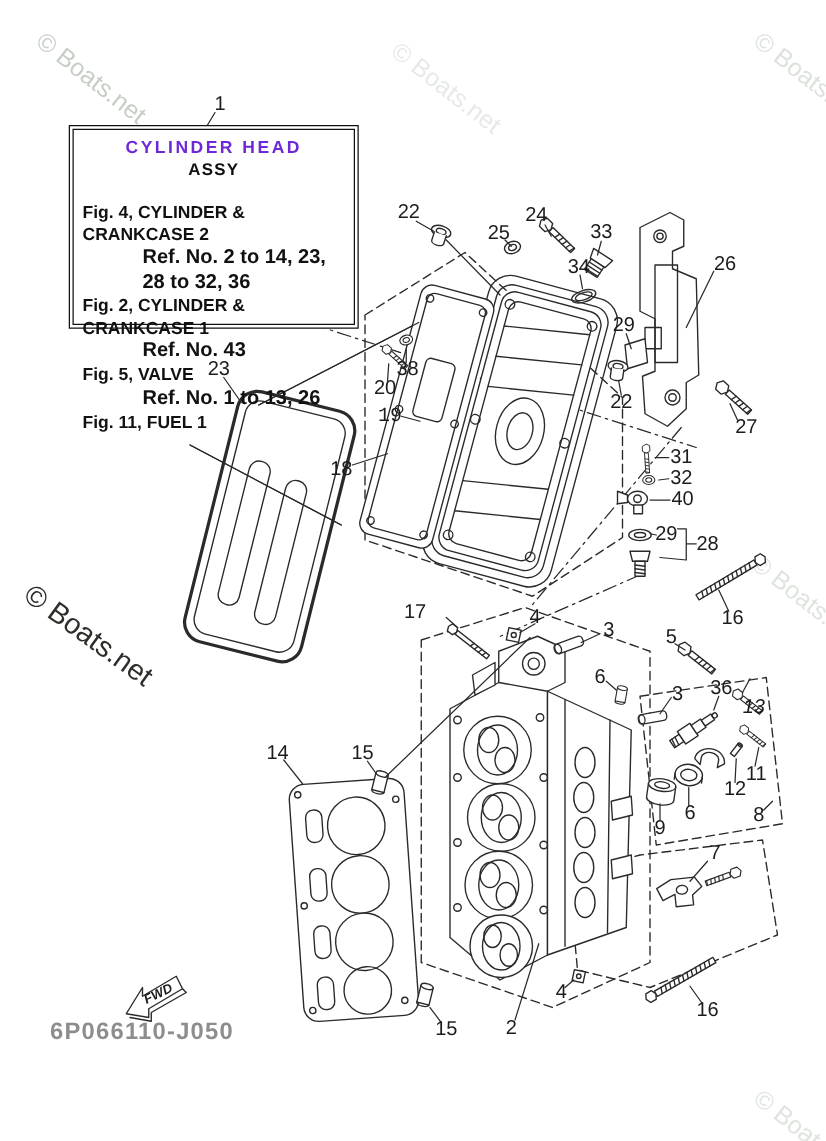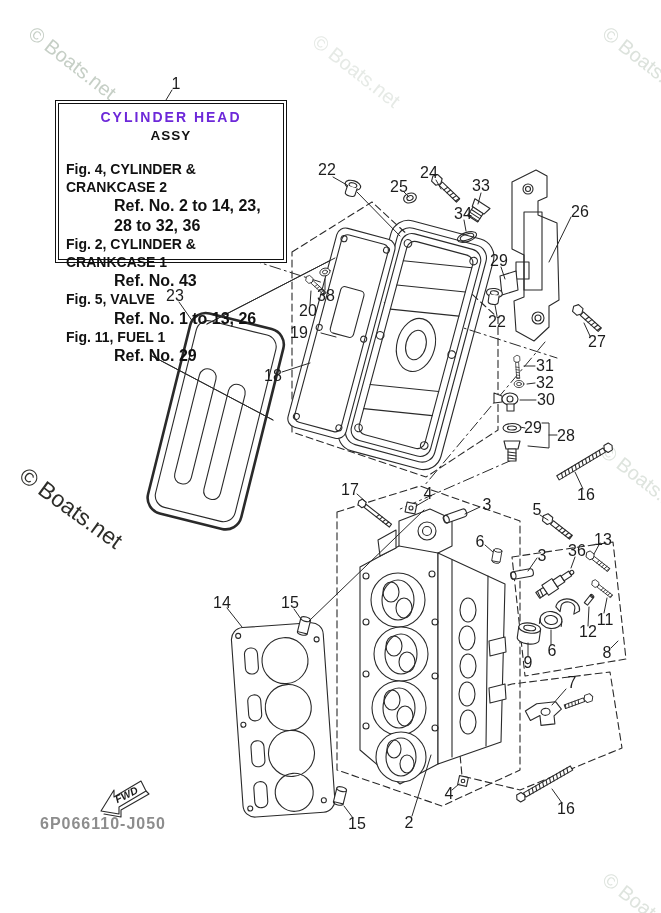--- a/index.html
+++ b/index.html
@@ -29,21 +29,21 @@
   .ib-title{font-size:14px;font-weight:bold;text-align:center;letter-spacing:2px;color:#6d28d9;}
   .ib-title2{font-size:13.5px;font-weight:bold;text-align:center;letter-spacing:1px;color:#111;margin-top:3px;margin-bottom:18px;}
   .ib-fig{font-size:14px;font-weight:bold;color:#111;line-height:1.25;}
   .ib-ref{font-size:16px;font-weight:bold;color:#111;line-height:1.25;padding-left:48px;}
   .callout-layer{position:absolute;left:0;top:0;width:100%;height:100%;z-index:4;pointer-events:none;}
   .callout{
     position:absolute;transform:translate(-50%,-50%);font-size:16px;color:#1c1c1c;
     font-family:"Liberation Sans", sans-serif;
   }
   .doc-code{
-    position:absolute;left:40px;top:815px;z-index:3;font-size:16px;font-weight:bold;
+    position:absolute;left:40px;top:815px;z-index:3;font-size:19px;font-weight:bold;
     color:#8d8d8d;letter-spacing:1px;
   }
   .fwd-text{font-size:10.5px;font-weight:bold;font-style:italic;fill:#1a1a1a;stroke:none;text-anchor:middle;}
 </style>
 </head>
 <body>
 
 <div class="stage">
 
   <div style="position:absolute;inset:0;z-index:1;">
@@ -345,51 +345,50 @@
     <div class="info-box-inner">
       <div class="ib-title">CYLINDER HEAD</div>
       <div class="ib-title2">ASSY</div>
       <div class="ib-fig">Fig. 4, CYLINDER &amp; CRANKCASE 2</div>
       <div class="ib-ref">Ref. No. 2 to 14, 23, 28 to 32, 36</div>
       <div class="ib-fig">Fig. 2, CYLINDER &amp; CRANKCASE 1</div>
       <div class="ib-ref">Ref. No. 43</div>
       <div class="ib-fig">Fig. 5, VALVE</div>
       <div class="ib-ref">Ref. No. 1 to 13, 26</div>
       <div class="ib-fig">Fig. 11, FUEL 1</div>
-      <div class="ib-ref">Ref. No. 29</div>
     </div>
   </div>
 
   <div class="callout-layer">
       <div class="callout" style="left: 176px; top: 84px;">1</div>
       <div class="callout" style="left: 327px; top: 170px;">22</div>
       <div class="callout" style="left: 429px; top: 173px;">24</div>
       <div class="callout" style="left: 399px; top: 187px;">25</div>
       <div class="callout" style="left: 481px; top: 186px;">33</div>
       <div class="callout" style="left: 463px; top: 214px;">34</div>
       <div class="callout" style="left: 580px; top: 212px;">26</div>
       <div class="callout" style="left: 499px; top: 261px;">29</div>
       <div class="callout" style="left: 175px; top: 296px;">23</div>
       <div class="callout" style="left: 326px; top: 296px;">38</div>
       <div class="callout" style="left: 308px; top: 311px;">20</div>
-      <div class="callout" style="left: 299px; top: 333px;">19</div>
+      <div class="callout" style="left: 312px; top: 333px; font-family: Liberation Mono, monospace;">19</div>
       <div class="callout" style="left: 497px; top: 322px;">22</div>
       <div class="callout" style="left: 597px; top: 342px;">27</div>
       <div class="callout" style="left: 273px; top: 376px;">18</div>
       <div class="callout" style="left: 545px; top: 366px;">31</div>
       <div class="callout" style="left: 545px; top: 383px;">32</div>
-      <div class="callout" style="left: 546px; top: 400px;">30</div>
+      <div class="callout" style="left: 546px; top: 400px;">40</div>
       <div class="callout" style="left: 533px; top: 428px;">29</div>
       <div class="callout" style="left: 566px; top: 436px;">28</div>
-      <div class="callout" style="left: 350px; top: 490px;">17</div>
+      <div class="callout" style="left: 332px; top: 490px;">17</div>
       <div class="callout" style="left: 428px; top: 494px;">4</div>
       <div class="callout" style="left: 586px; top: 495px;">16</div>
       <div class="callout" style="left: 487px; top: 505px;">3</div>
       <div class="callout" style="left: 537px; top: 510px;">5</div>
-      <div class="callout" style="left: 603px; top: 540px;">13</div>
+      <div class="callout" style="left: 603px; top: 566px; font-style: italic;">13</div>
       <div class="callout" style="left: 480px; top: 542px;">6</div>
       <div class="callout" style="left: 577px; top: 551px;">36</div>
       <div class="callout" style="left: 542px; top: 556px;">3</div>
       <div class="callout" style="left: 222px; top: 603px;">14</div>
       <div class="callout" style="left: 290px; top: 603px;">15</div>
       <div class="callout" style="left: 605px; top: 620px;">11</div>
       <div class="callout" style="left: 588px; top: 632px;">12</div>
       <div class="callout" style="left: 552px; top: 651px;">6</div>
       <div class="callout" style="left: 607px; top: 653px;">8</div>
       <div class="callout" style="left: 528px; top: 663px;">9</div>

